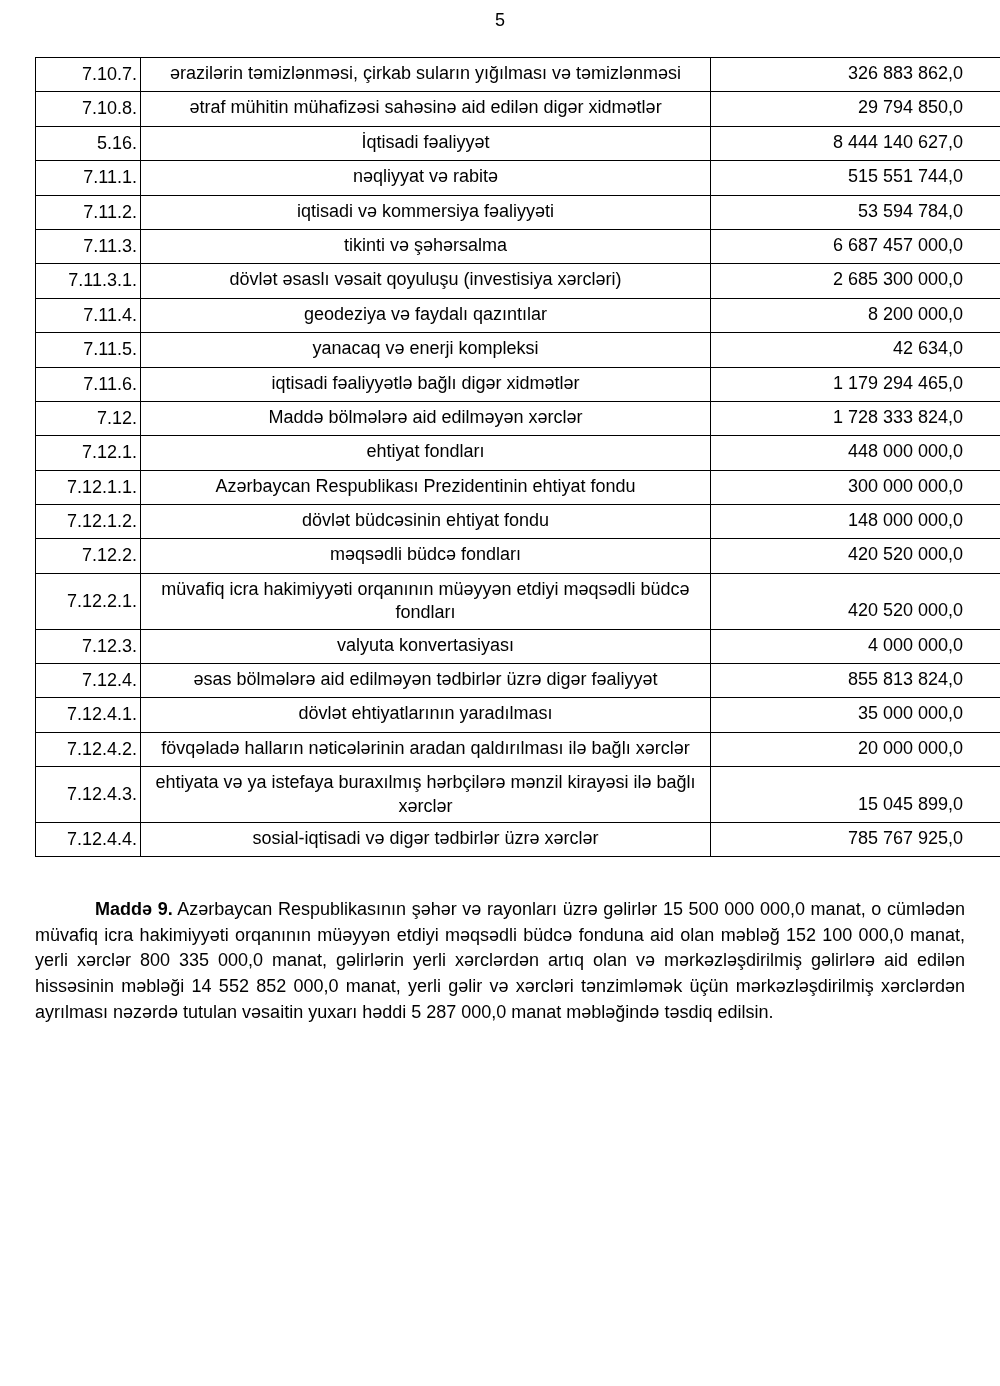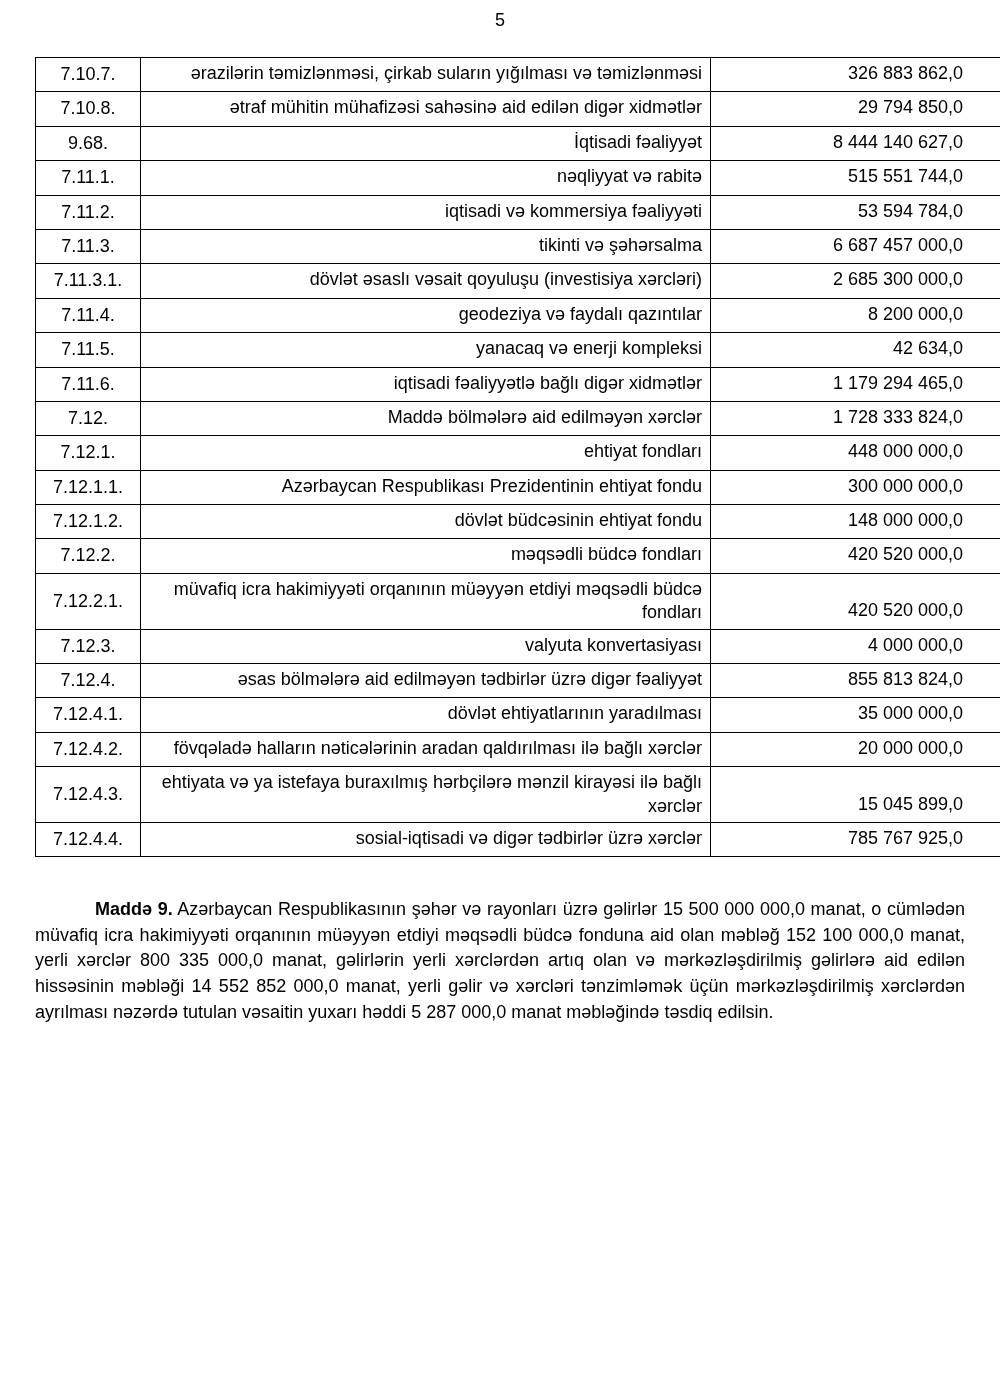--- a/index.html
+++ b/index.html
@@ -25,27 +25,27 @@
     border-collapse: collapse;
     width: 930px;
     table-layout: fixed;
   }
   table.budget td {
     border: 1px solid #000000;
     line-height: 1.3;
   }
   td.code {
     width: 105px;
-    text-align: center;
+    text-align: right;
     vertical-align: middle;
     padding: 4px 3px;
   }
   td.desc {
     width: 570px;
-    text-align: right;
+    text-align: center;
     vertical-align: top;
     padding: 4px 8px;
   }
   td.amount {
     width: 298px;
     text-align: right;
     vertical-align: bottom;
     padding: 4px 45px 6px 6px;
     white-space: nowrap;
   }
@@ -78,21 +78,21 @@
       <td class="amount">326 883 862,0</td>
     </tr>
 
     <tr>
       <td class="code">7.10.8.</td>
       <td class="desc">ətraf mühitin mühafizəsi sahəsinə aid edilən digər xidmətlər</td>
       <td class="amount">29 794 850,0</td>
     </tr>
 
     <tr>
-      <td class="code">9.68.</td>
+      <td class="code">5.16.</td>
       <td class="desc">İqtisadi fəaliyyət</td>
       <td class="amount">8 444 140 627,0</td>
     </tr>
 
     <tr>
       <td class="code">7.11.1.</td>
       <td class="desc">nəqliyyat və rabitə</td>
       <td class="amount">515 551 744,0</td>
     </tr>
 

